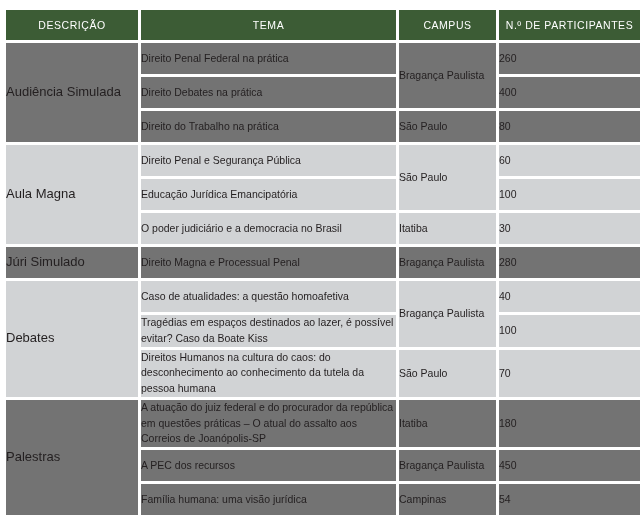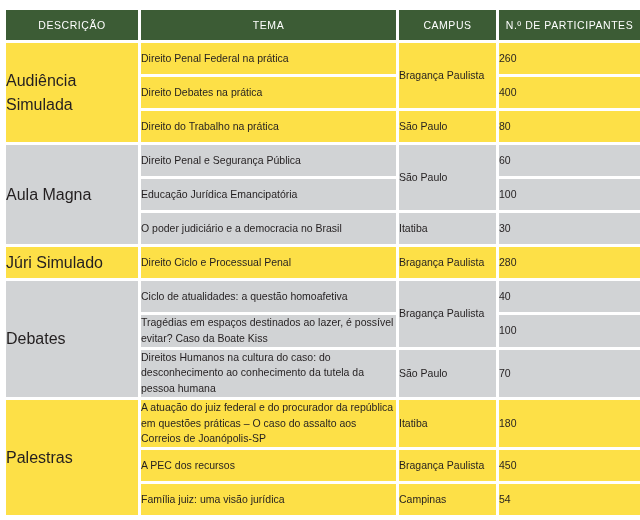--- a/index.html
+++ b/index.html
@@ -54,25 +54,25 @@
     line-height: 1.45;
     height: 31px;
     padding: 3px 7px;
   }
 
   tbody td.multiline {
     line-height: 1.5;
   }
 
   
-  tbody tr.band-light td { background: #fde047; }
+  tbody tr.band-light td { background: #737373; }
   tbody tr.band-dark  td { background: #d1d3d5; }
 
   td.desc-cell {
-    font-size: 16px;
+    font-size: 13px;
   }
 
   
   col.c-desc  { width: 132px; }
   col.c-tema  { width: 255px; }
   col.c-camp  { width: 97px; }
   col.c-part  { width: 141px; }
 </style>
 </head>
 <body>
@@ -119,50 +119,50 @@
           <td>Educação Jurídica Emancipatória</td>
           <td>100</td>
         </tr>
         <tr class="band-dark">
           <td>O poder judiciário e a democracia no Brasil</td>
           <td>Itatiba</td>
           <td>30</td>
         </tr>
         <tr class="band-light">
           <td class="desc-cell" rowspan="1">Júri Simulado</td>
-          <td>Direito Ciclo e Processual Penal</td>
+          <td>Direito Magna e Processual Penal</td>
           <td>Bragança Paulista</td>
           <td>280</td>
         </tr>
         <tr class="band-dark">
           <td class="desc-cell" rowspan="3">Debates</td>
-          <td>Ciclo de atualidades: a questão homoafetiva</td>
+          <td>Caso de atualidades: a questão homoafetiva</td>
           <td rowspan="2">Bragança Paulista</td>
           <td>40</td>
         </tr>
         <tr class="band-dark">
           <td class="multiline">Tragédias em espaços destinados ao lazer, é possível evitar? Caso da Boate Kiss</td>
           <td>100</td>
         </tr>
         <tr class="band-dark">
-          <td class="multiline">Direitos Humanos na cultura do caso: do desconhecimento ao conhecimento da tutela da pessoa humana</td>
+          <td class="multiline">Direitos Humanos na cultura do caos: do desconhecimento ao conhecimento da tutela da pessoa humana</td>
           <td>São Paulo</td>
           <td>70</td>
         </tr>
         <tr class="band-light">
           <td class="desc-cell" rowspan="3">Palestras</td>
-          <td class="multiline">A atuação do juiz federal e do procurador da república em questões práticas – O caso do assalto aos Correios de Joanópolis-SP</td>
+          <td class="multiline">A atuação do juiz federal e do procurador da república em questões práticas – O atual do assalto aos Correios de Joanópolis-SP</td>
           <td>Itatiba</td>
           <td>180</td>
         </tr>
         <tr class="band-light">
           <td>A PEC dos recursos</td>
           <td>Bragança Paulista</td>
           <td>450</td>
         </tr>
         <tr class="band-light">
-          <td>Família juiz: uma visão jurídica</td>
+          <td>Família humana: uma visão jurídica</td>
           <td>Campinas</td>
           <td>54</td>
         </tr>
       </tbody>
   </table>
 </div>
 
 </body></html>

